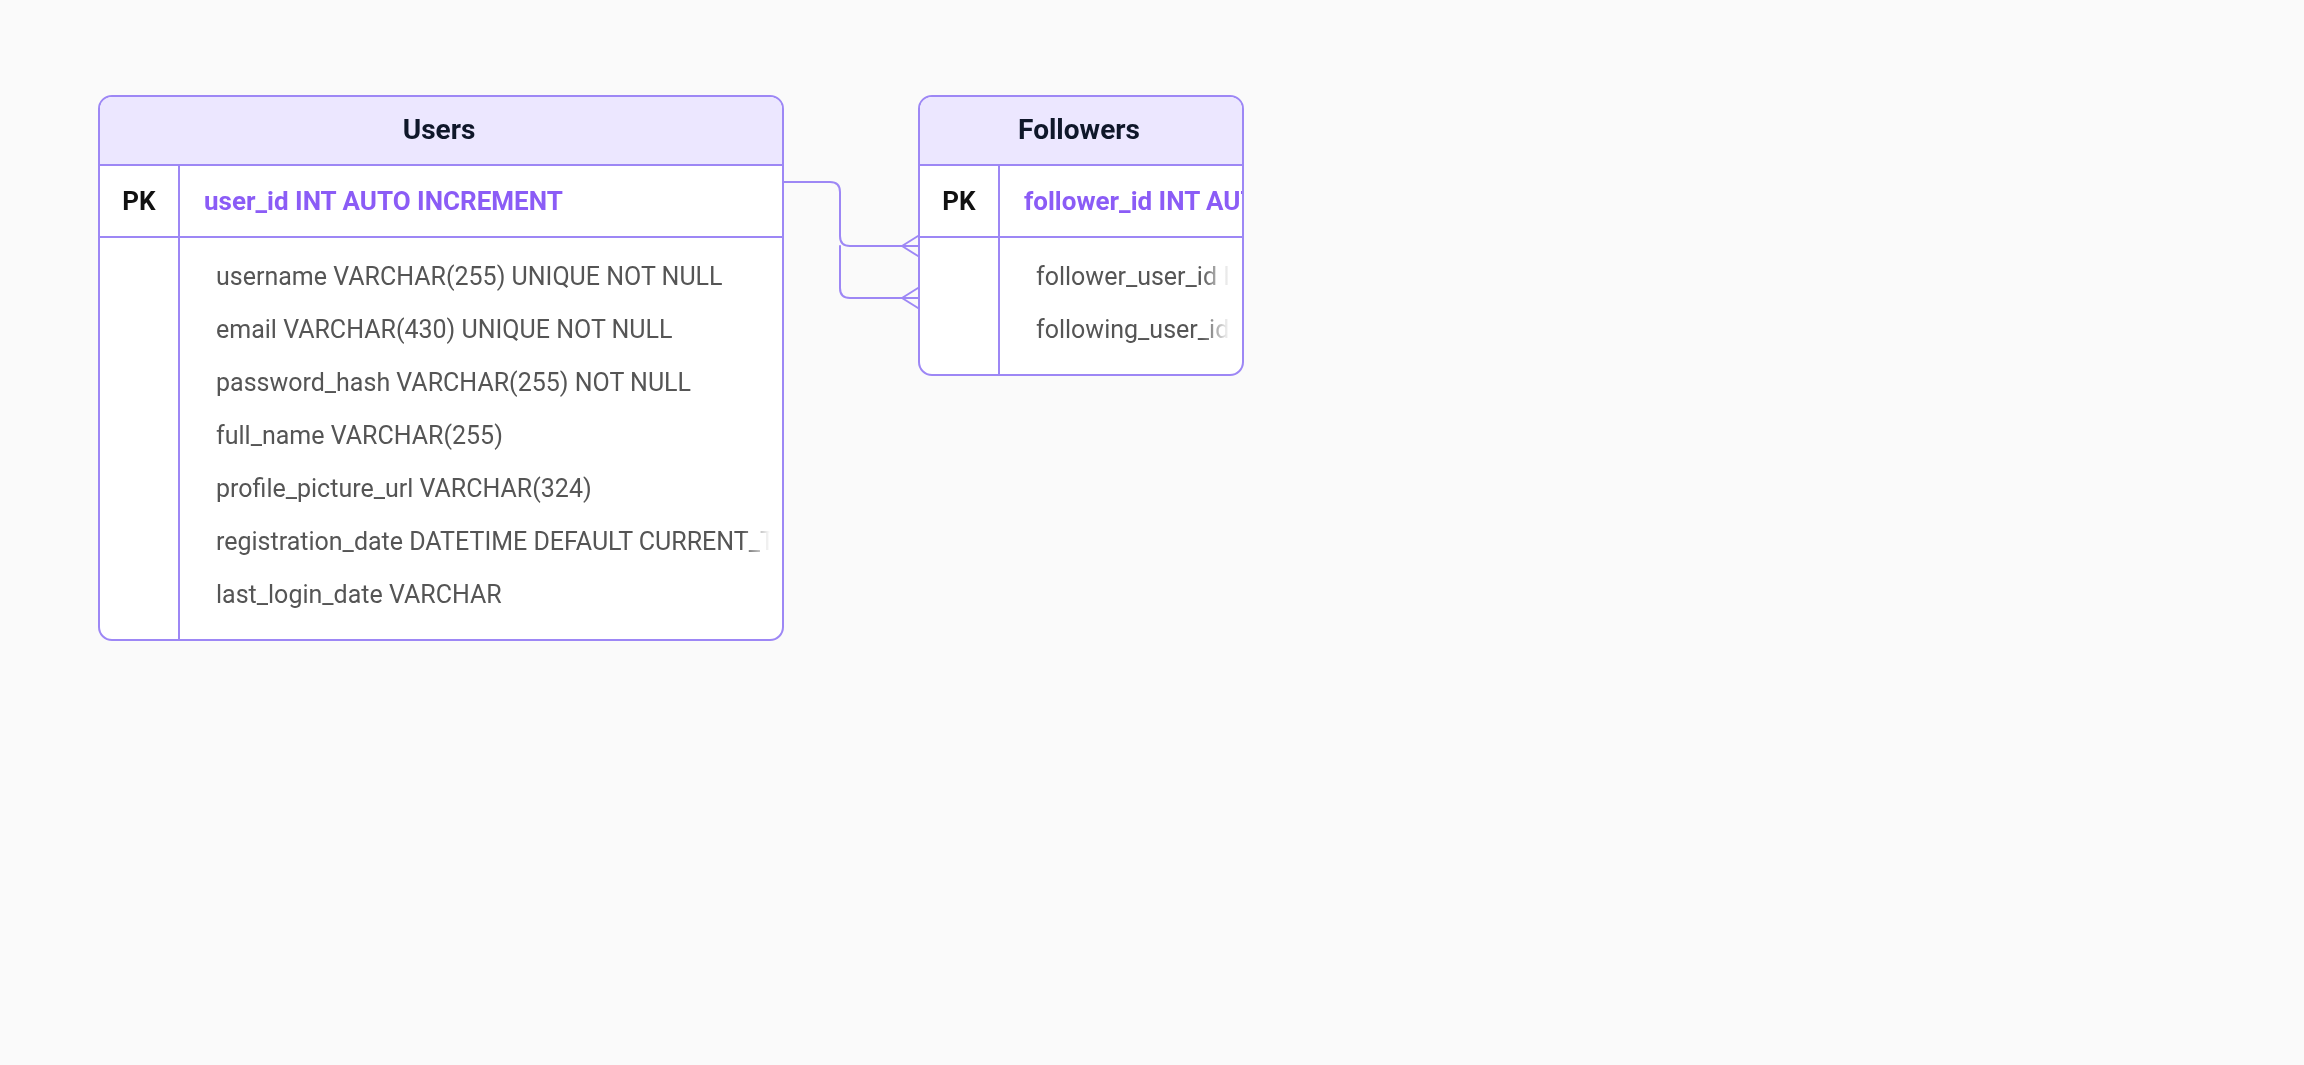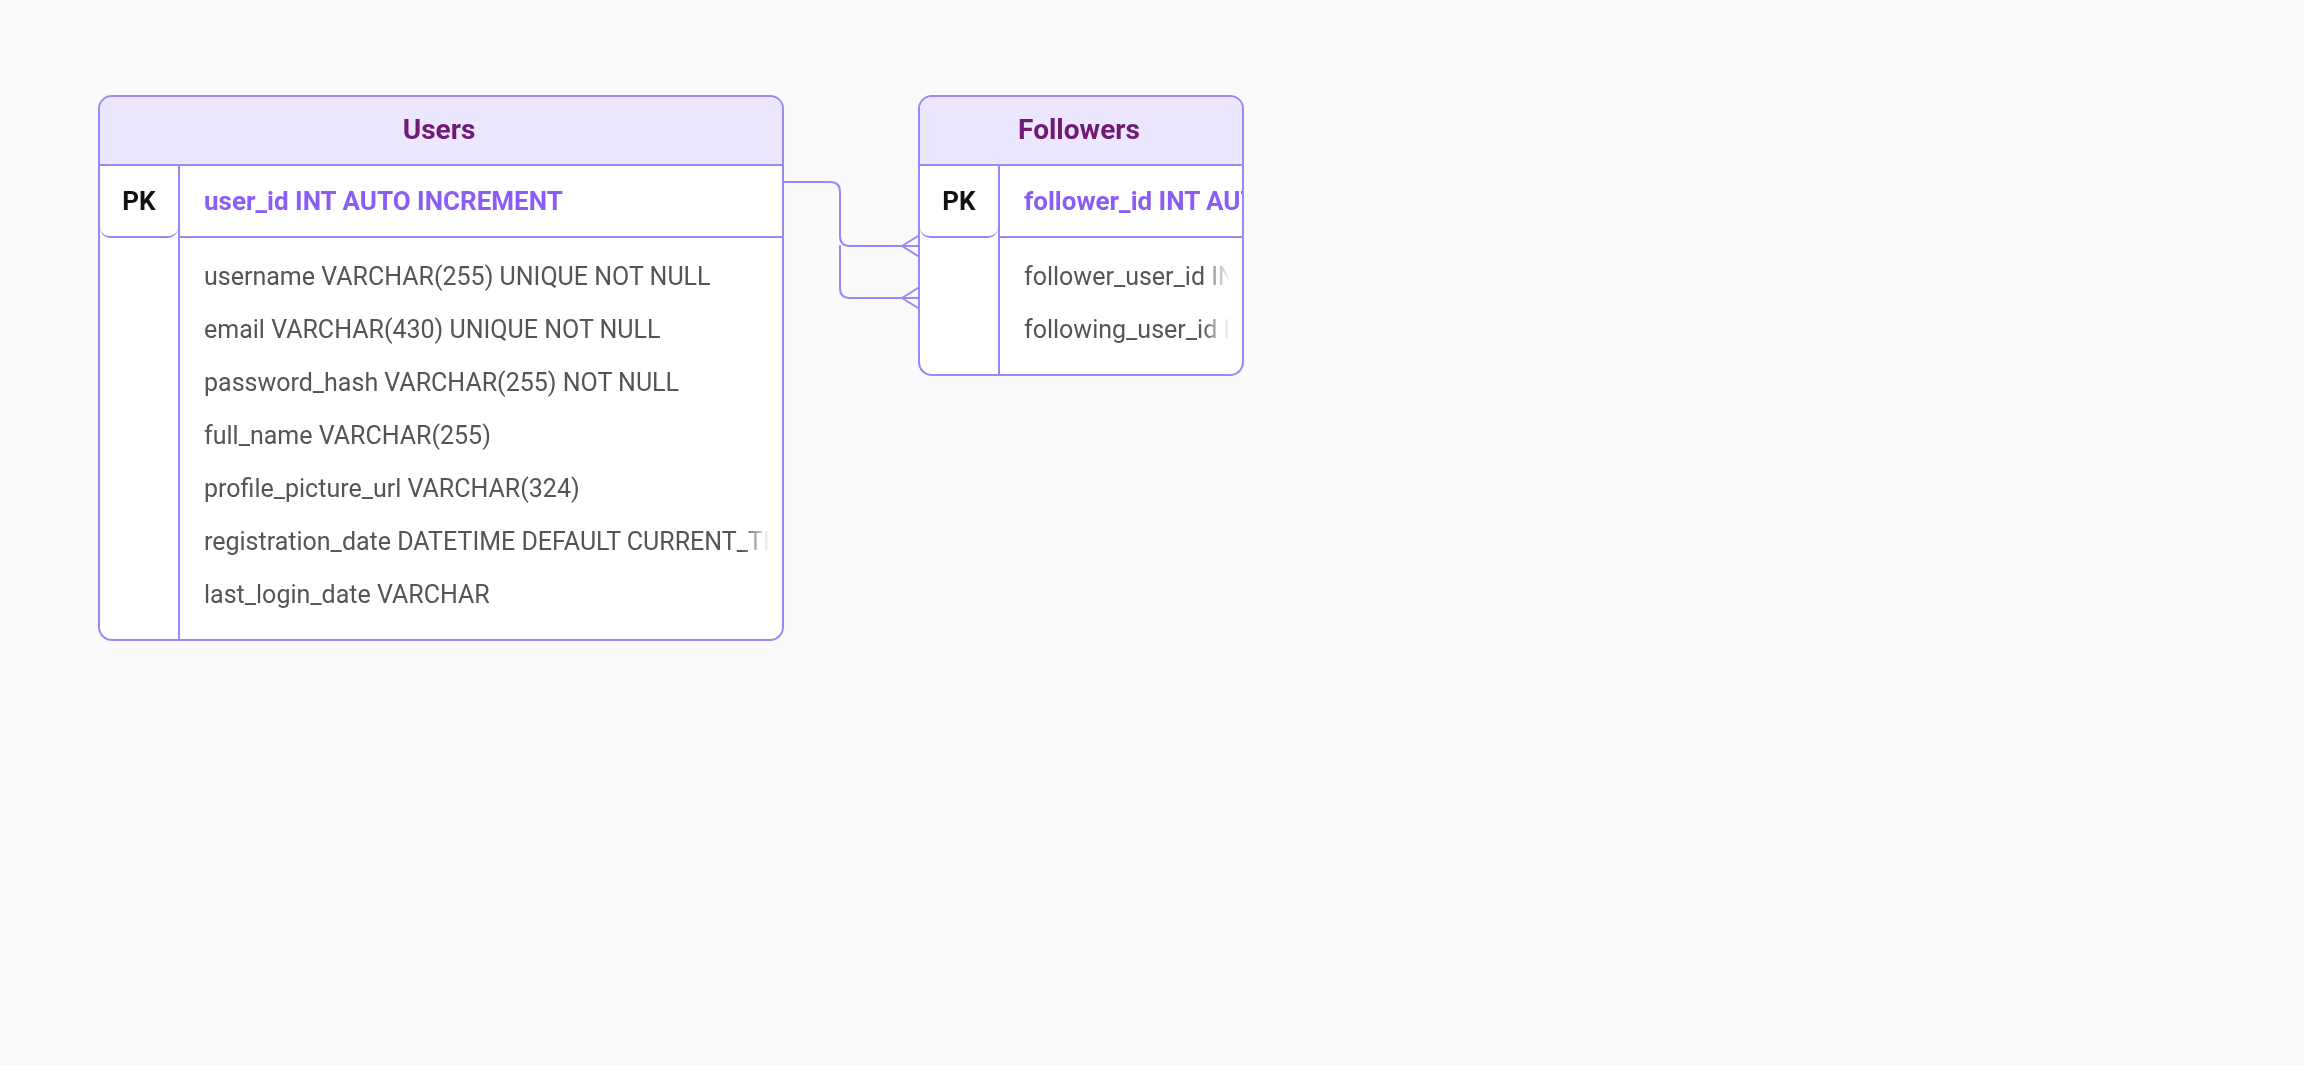--- a/index.html
+++ b/index.html
@@ -19,42 +19,41 @@
   }
   .entity {
     position: absolute;
     background: #ffffff;
     border: 2px solid #9d87f5;
     border-radius: 14px;
     overflow: hidden;
   }
   .entity-header {
     background: #ece7ff;
-    color: #701a75;
+    color: #0f172a;
     font-weight: 700;
     font-size: 28px;
     text-align: center;
     padding: 16px 4px 18px 0;
     border-bottom: 2px solid #9d87f5;
   }
   .entity-body {
     display: grid;
     grid-template-columns: 80px 1fr;
   }
   .pk-col {
     border-right: 2px solid #9d87f5;
   }
   .pk-cell {
     font-weight: 700;
     font-size: 26px;
     color: #111;
     text-align: center;
     padding: 20px 0;
     border-bottom: 2px solid #9d87f5;
-    border-radius: 10px;
   }
   .pk-blank {
     
   }
   .field-col {
     display: flex;
     flex-direction: column;
     min-width: 0;
   }
   .pk-field {
@@ -70,20 +69,21 @@
     padding: 12px 0 18px 0;
     min-width: 0;
   }
   .field-row {
     font-size: 25px;
     color: #555;
     padding: 12px 24px;
     white-space: nowrap;
     overflow: hidden;
     position: relative;
+    margin-left: 12px;
   }
   .field-row::after {
     content: "";
     position: absolute;
     right: 0;
     top: 0;
     bottom: 0;
     width: 40px;
     background: linear-gradient(to right, rgba(255,255,255,0), #ffffff 70%);
     pointer-events: none;

